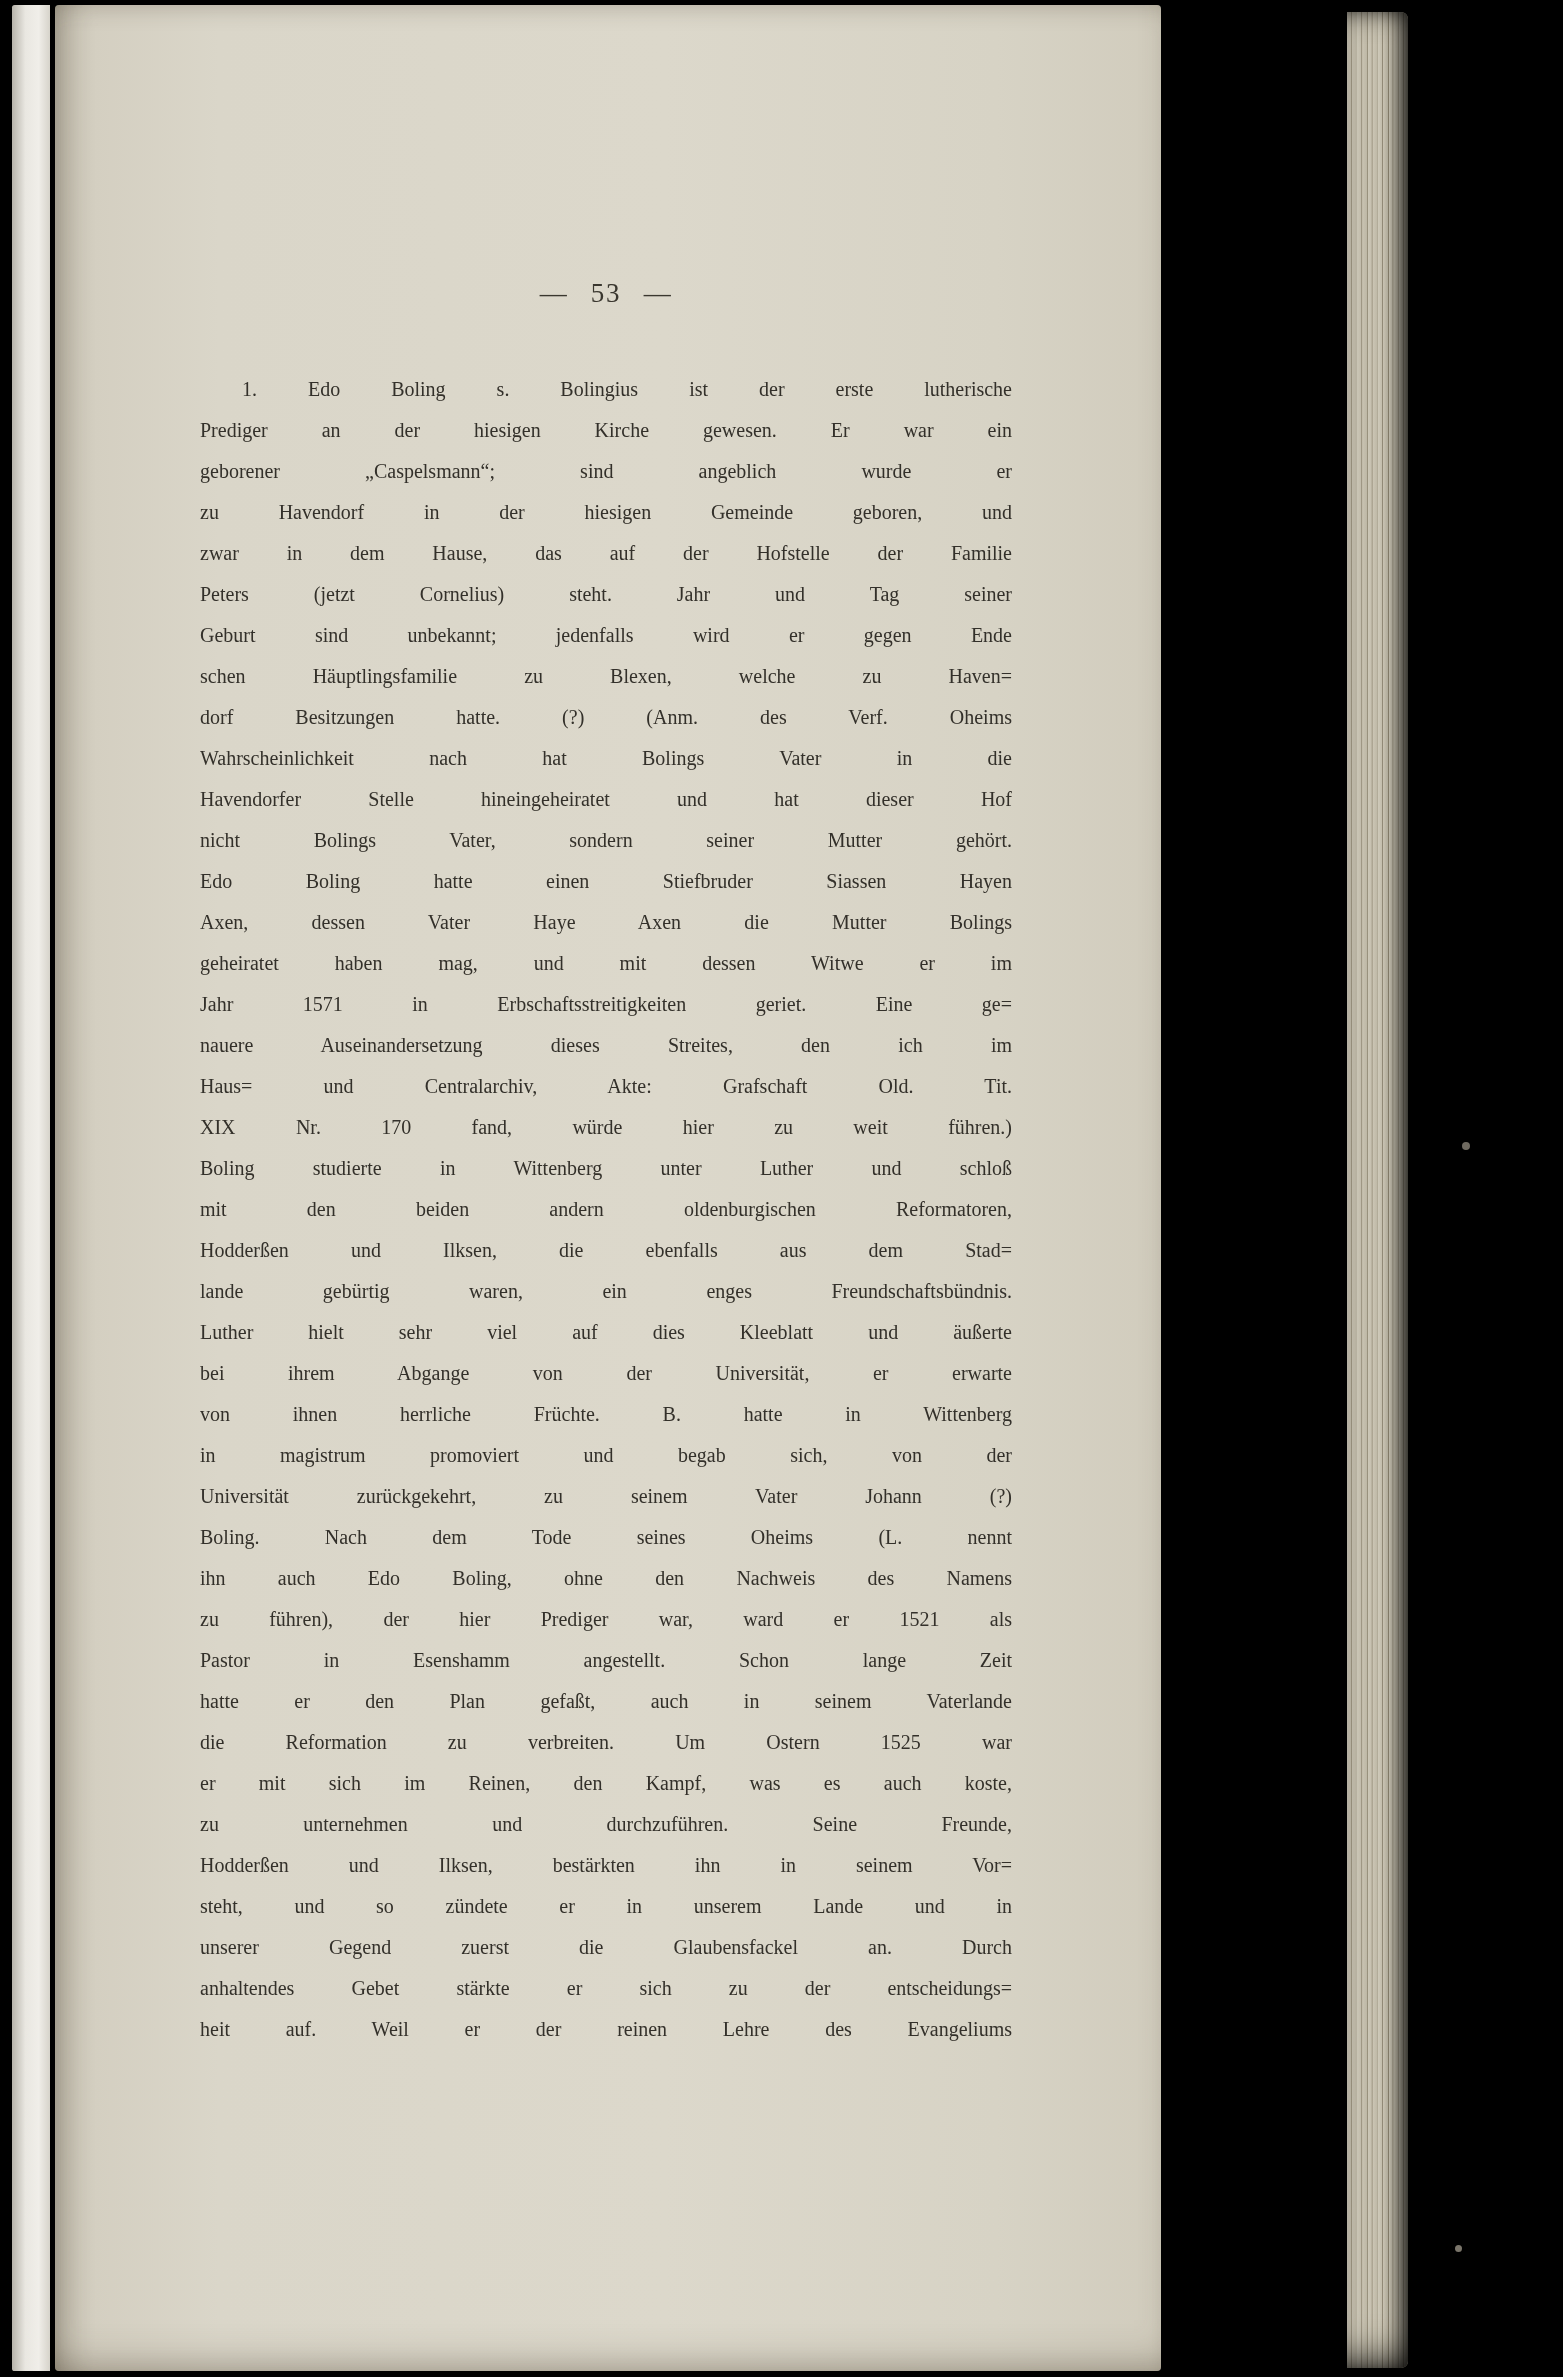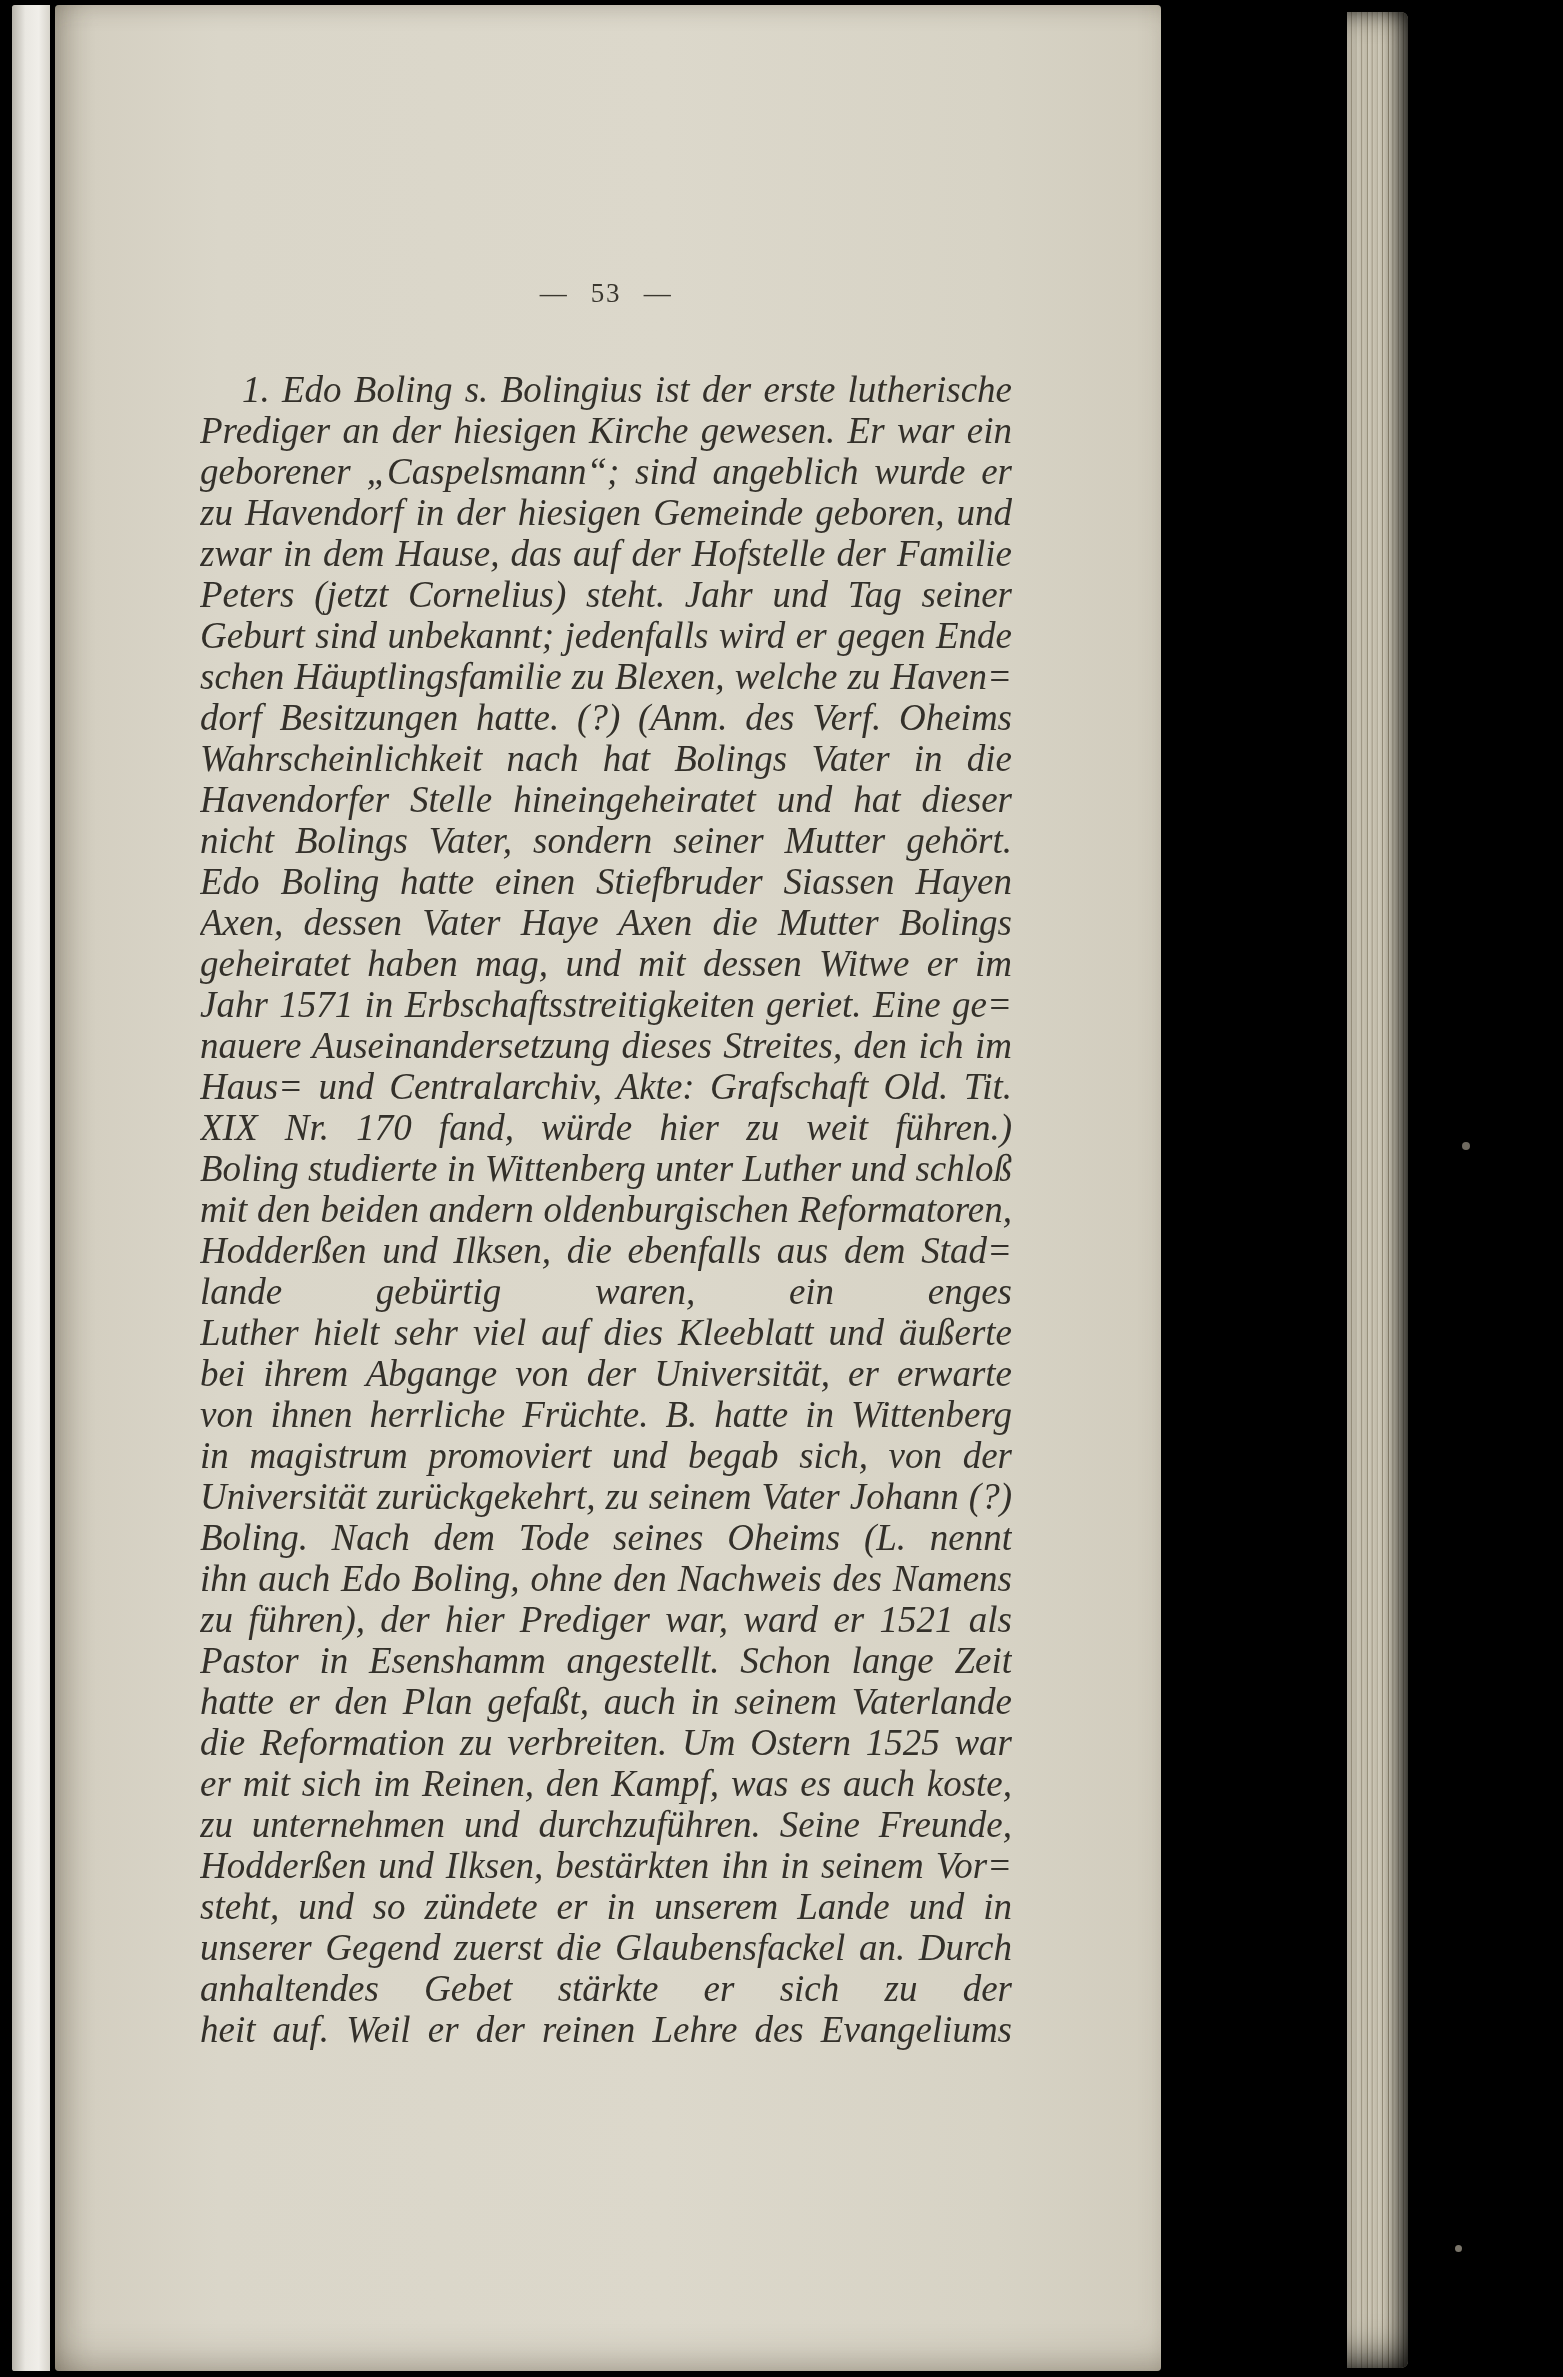--- a/index.html
+++ b/index.html
@@ -55,24 +55,23 @@
     color: #3a372f;
     letter-spacing: 1.7px;
     word-spacing: 14px;
   }
   .text-block {
     position: absolute;
     left: 145px;
     top: 364px;
     width: 812px;
     color: #33302a;
-    font-size: 37px;
+    font-size: 20px;
     line-height: 41px;
     text-rendering: optimizeLegibility;
-    font-style: italic;
   }
   .line {
     height: 41px;
     text-align: justify;
     text-align-last: justify;
     overflow: hidden;
   }
   .line.indent {
     padding-left: 42px;
   }

